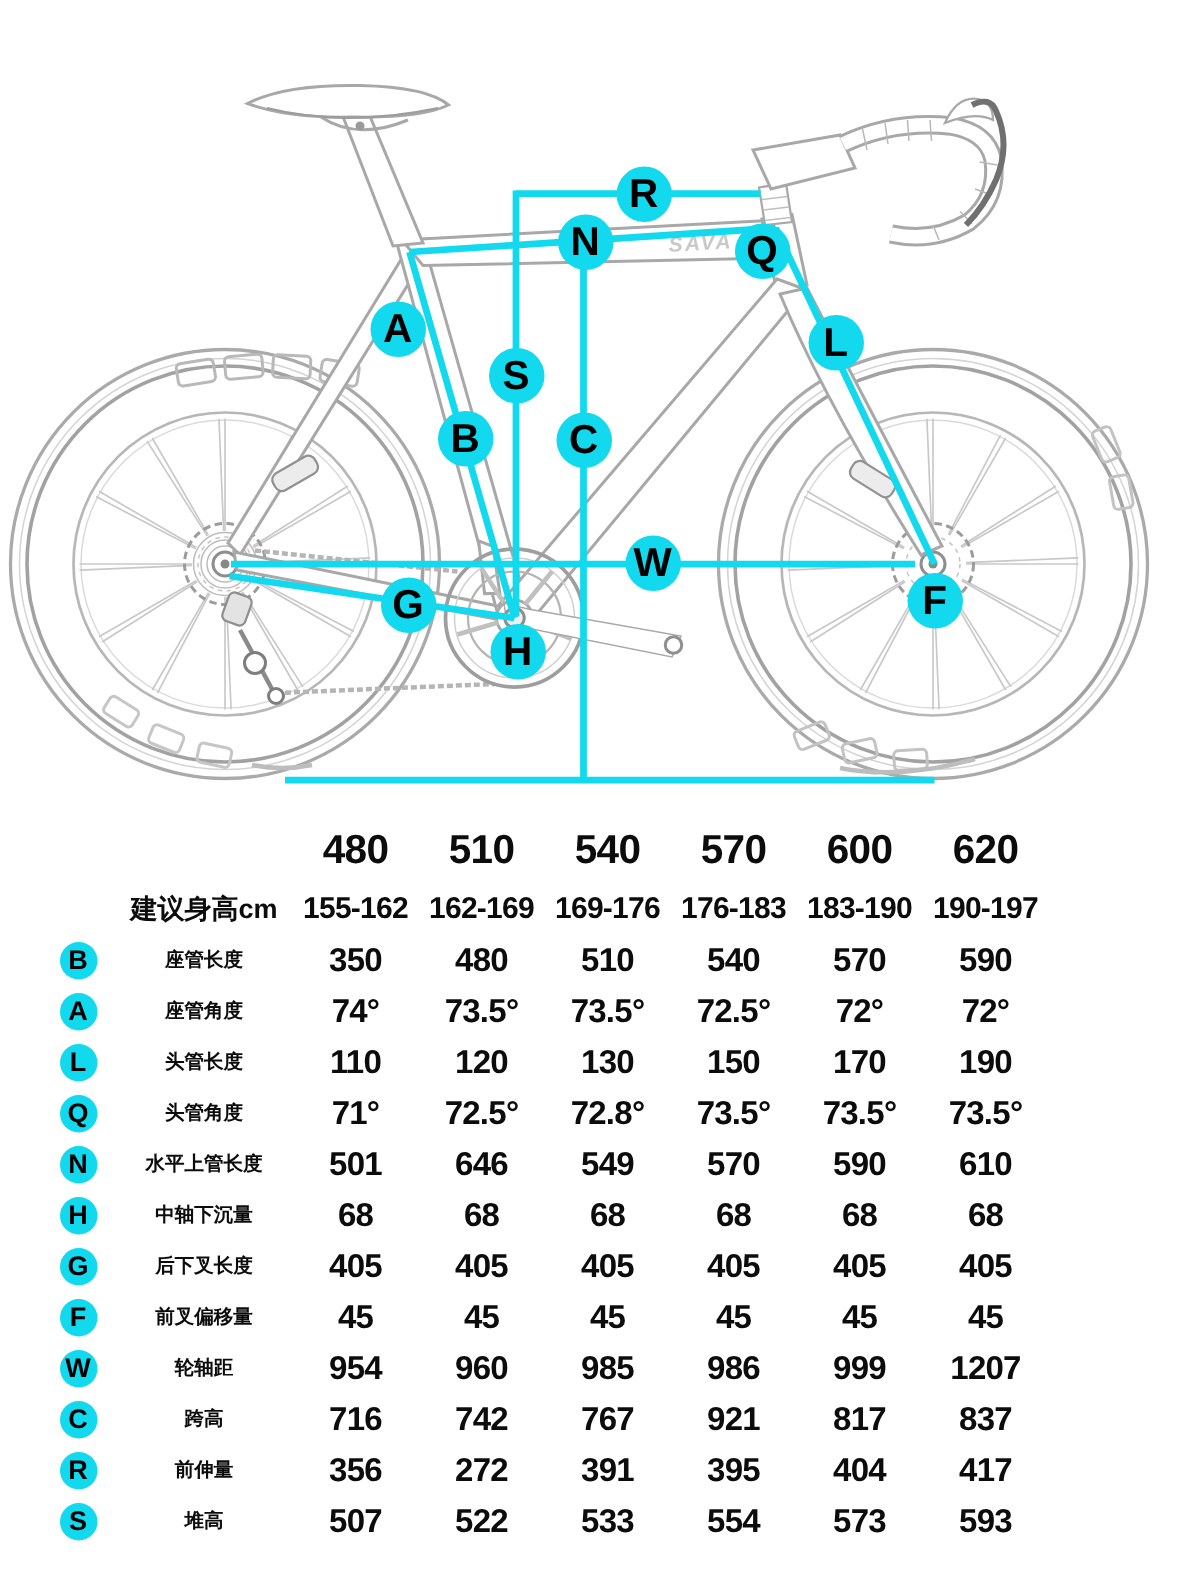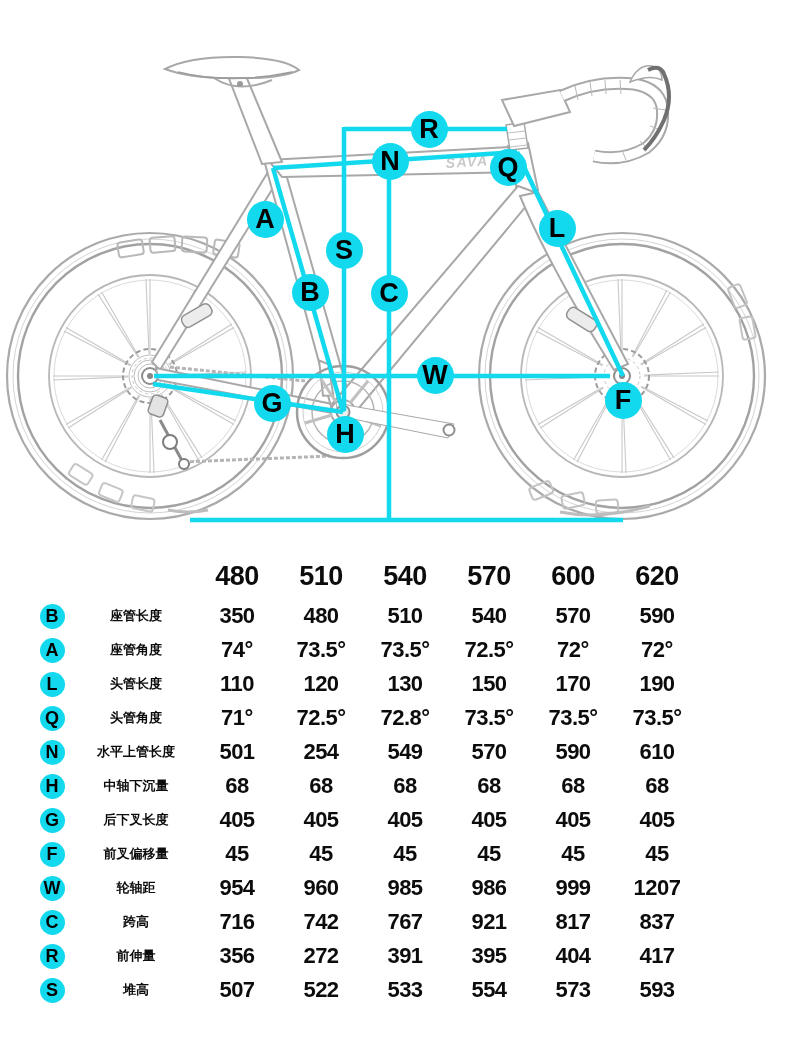--- a/index.html
+++ b/index.html
@@ -12,21 +12,21 @@
   .diagram{position:relative;width:790px;height:540px;}
   .diagram svg{position:absolute;left:0;top:0;}
   .cy{stroke:var(--cyan);stroke-width:4.5;fill:none;}
   .sk{stroke:#a8a8a8;fill:#ffffff;}
   .mk{
     position:absolute;width:37px;height:37px;border-radius:50%;
     background:var(--cyan);color:#000;text-align:center;
     font-size:27px;font-weight:700;line-height:36px;
   }
   
-  .spec{margin-top:13px;}
+  .spec{margin-top:3px;}
   .trow{
     display:grid;grid-template-columns:50px 118px repeat(6,84px);
     align-items:center;height:34px;padding-left:27px;
   }
   .thead{height:46px;}
   .bcell{text-align:center;}
   .lcell{text-align:center;font-weight:700;font-size:13px;letter-spacing:0px;white-space:nowrap;}
   .vcell{text-align:center;font-weight:700;font-size:22px;letter-spacing:-0.5px;}
   .thead .vcell{font-size:27px;}
   .hrow .vcell{font-size:20px;}
@@ -254,20 +254,30 @@
     <div class="bcell"></div>
       <div class="lcell"></div>
     <div class="vcell">480</div>
     <div class="vcell">510</div>
     <div class="vcell">540</div>
     <div class="vcell">570</div>
     <div class="vcell">600</div>
     <div class="vcell">620</div>
   </div>
 
+  <div class="trow hrow">
+    <div class="bcell"></div>
+    <div class="lcell">建议身高cm</div>
+    <div class="vcell">155-162</div>
+    <div class="vcell">162-169</div>
+    <div class="vcell">169-176</div>
+    <div class="vcell">176-183</div>
+    <div class="vcell">183-190</div>
+    <div class="vcell">190-197</div>
+  </div>
 
   <div class="trow">
     <div class="bcell"><span class="tb">B</span></div>
     <div class="lcell">座管长度</div>
     <div class="vcell">350</div>
     <div class="vcell">480</div>
     <div class="vcell">510</div>
     <div class="vcell">540</div>
     <div class="vcell">570</div>
     <div class="vcell">590</div>
@@ -303,21 +313,21 @@
     <div class="vcell">72.8°</div>
     <div class="vcell">73.5°</div>
     <div class="vcell">73.5°</div>
     <div class="vcell">73.5°</div>
   </div>
 
   <div class="trow">
     <div class="bcell"><span class="tb">N</span></div>
     <div class="lcell">水平上管长度</div>
     <div class="vcell">501</div>
-    <div class="vcell">254</div>
+    <div class="vcell">646</div>
     <div class="vcell">549</div>
     <div class="vcell">570</div>
     <div class="vcell">590</div>
     <div class="vcell">610</div>
   </div>
 
   <div class="trow">
     <div class="bcell"><span class="tb">H</span></div>
     <div class="lcell">中轴下沉量</div>
     <div class="vcell">68</div>

